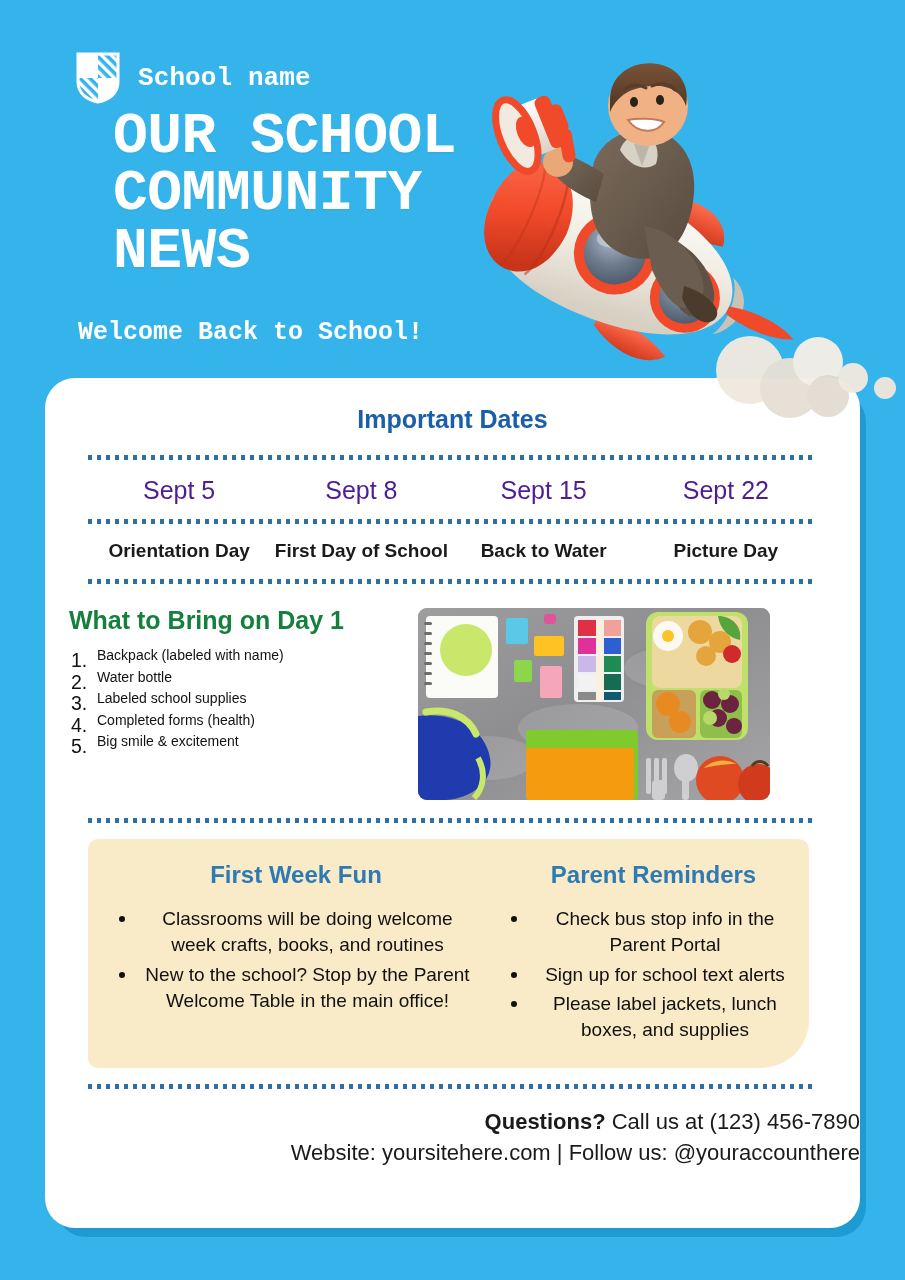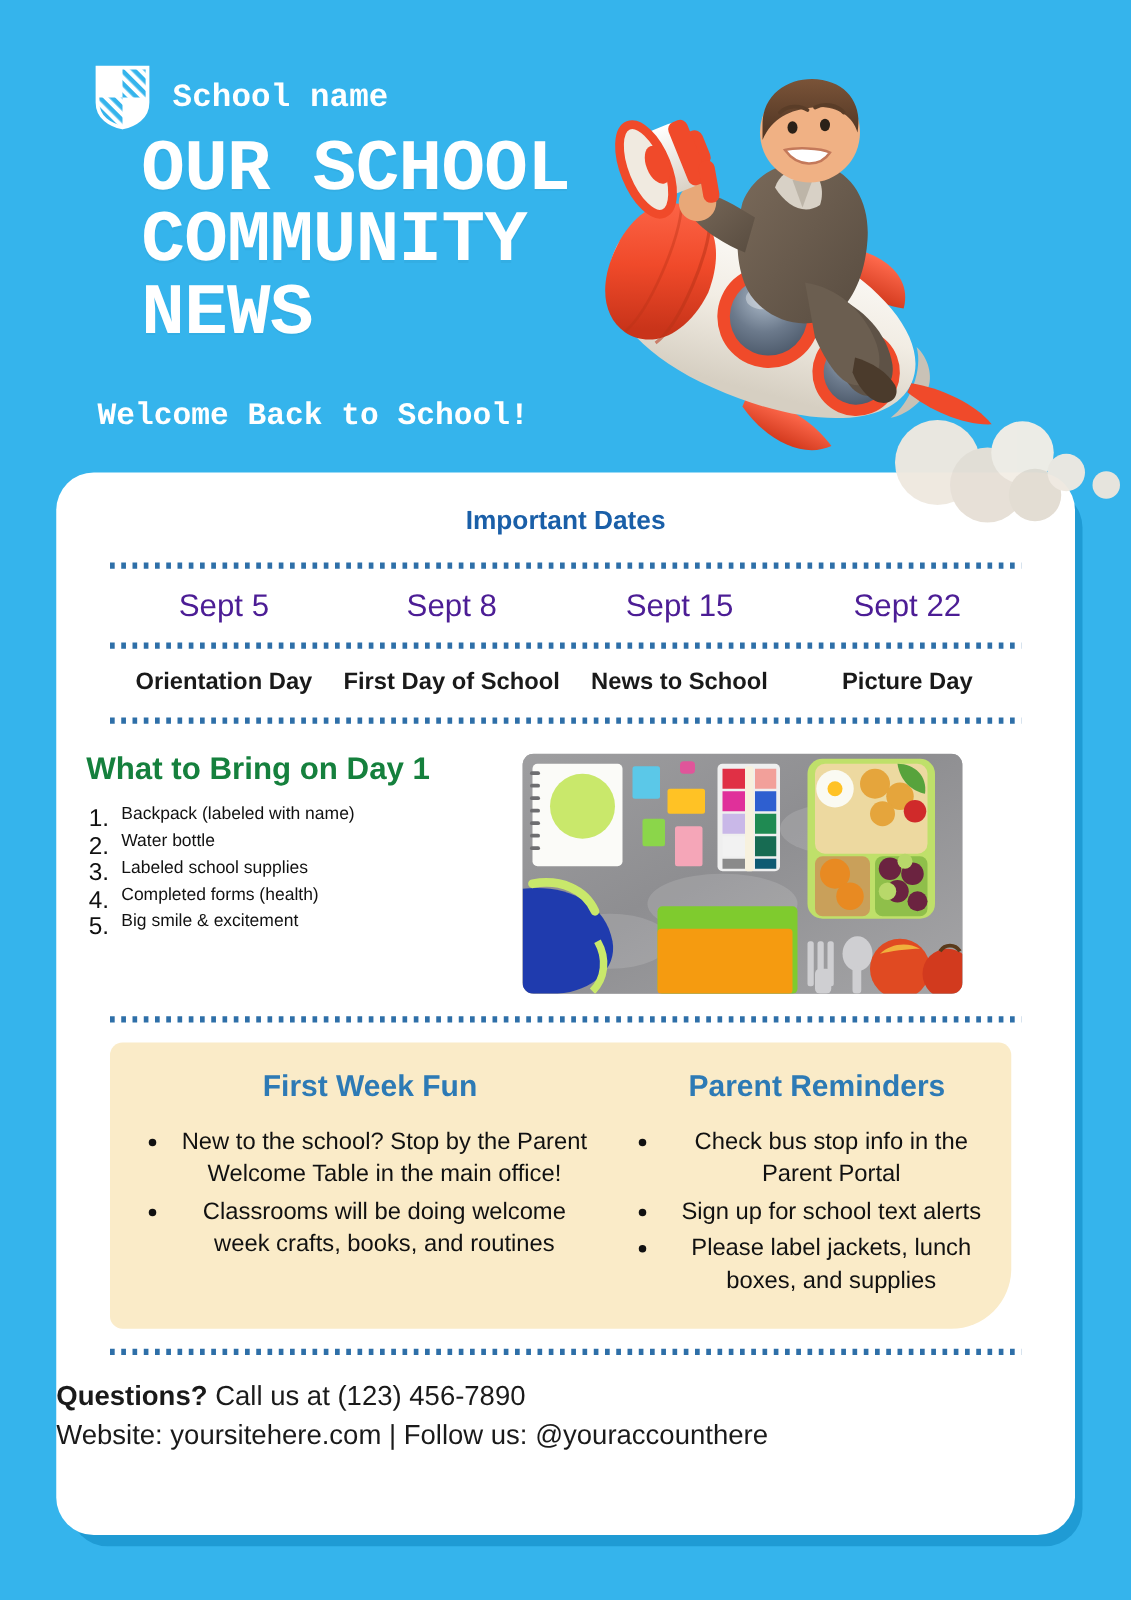--- a/index.html
+++ b/index.html
@@ -52,21 +52,21 @@
   
   .dotted {
     height:5px;
     background-image:linear-gradient(to right, #2E6FA8 0 4px, transparent 4px 9px);
     background-size:9px 5px; background-repeat:repeat-x;
   }
 
   
   .dates-title {
     text-align:center; color:#1A5FA8;
-    font-size:21px; font-weight:bold;
+    font-size:25px; font-weight:bold;
     padding-top:27px; padding-bottom:21px;
   }
   .inner { padding:0 43px; }
   .date-row { display:flex; }
   .date-cell { flex:1; text-align:center; }
   .date-label {
     color:#4c1d95; font-size:25px; font-weight:normal;
     padding:16px 0 14px;
   }
   .event-cell { flex:1; text-align:center; }
@@ -118,21 +118,21 @@
     position:relative; padding-left:23px;
     font-size:19px; color:#111; line-height:1.38;
     margin-bottom:3px; font-weight:500;
   }
   ul.bullets li::before {
     content:""; position:absolute; left:3px; top:10px;
     width:6px; height:6px; border-radius:50%; background:#111;
   }
 
   
-  .footer { text-align:left; padding-top:17px; }
+  .footer { text-align:right; padding-top:17px; }
   .footer-line1 { font-size:22px; color:#1a1a1a; font-weight:500; line-height:1.42; }
   .footer-line1 b { font-weight:bold; }
   .footer-line2 { font-size:22px; color:#1a1a1a; font-weight:500; line-height:1.42; }
 </style>
 </head>
 <body>
 
 <div class="poster">
 
   <div class="header">
@@ -302,21 +302,21 @@
       <div class="dotted"></div>
 
       <div class="date-row">
         <div class="event-cell">
           <div class="event-label">Orientation Day</div>
         </div>
         <div class="event-cell">
           <div class="event-label">First Day of School</div>
         </div>
         <div class="event-cell">
-          <div class="event-label">News to School</div>
+          <div class="event-label">Back to Water</div>
         </div>
         <div class="event-cell">
           <div class="event-label">Picture Day</div>
         </div>
       </div>
 
       <div class="dotted"></div>
     </div>
 
     <div class="bring-wrap">
@@ -434,22 +434,22 @@
 
     <div class="inner" style="padding-top:18px;">
       <div class="dotted"></div>
     </div>
 
     <div style="padding-top:16px;text-align:center;">
       <div class="cream">
         <div class="cream-col left">
           <div class="cream-title">First Week Fun</div>
           <ul class="bullets">
+            <li>Classrooms will be doing welcome week crafts, books, and routines</li>
             <li>New to the school? Stop by the Parent Welcome Table in the main office!</li>
-            <li>Classrooms will be doing welcome week crafts, books, and routines</li>
           </ul>
         </div>
         <div class="cream-col right">
           <div class="cream-title">Parent Reminders</div>
           <ul class="bullets">
             <li>Check bus stop info in the Parent Portal</li>
             <li>Sign up for school text alerts</li>
             <li>Please label jackets, lunch boxes, and supplies</li>
           </ul>
         </div>

